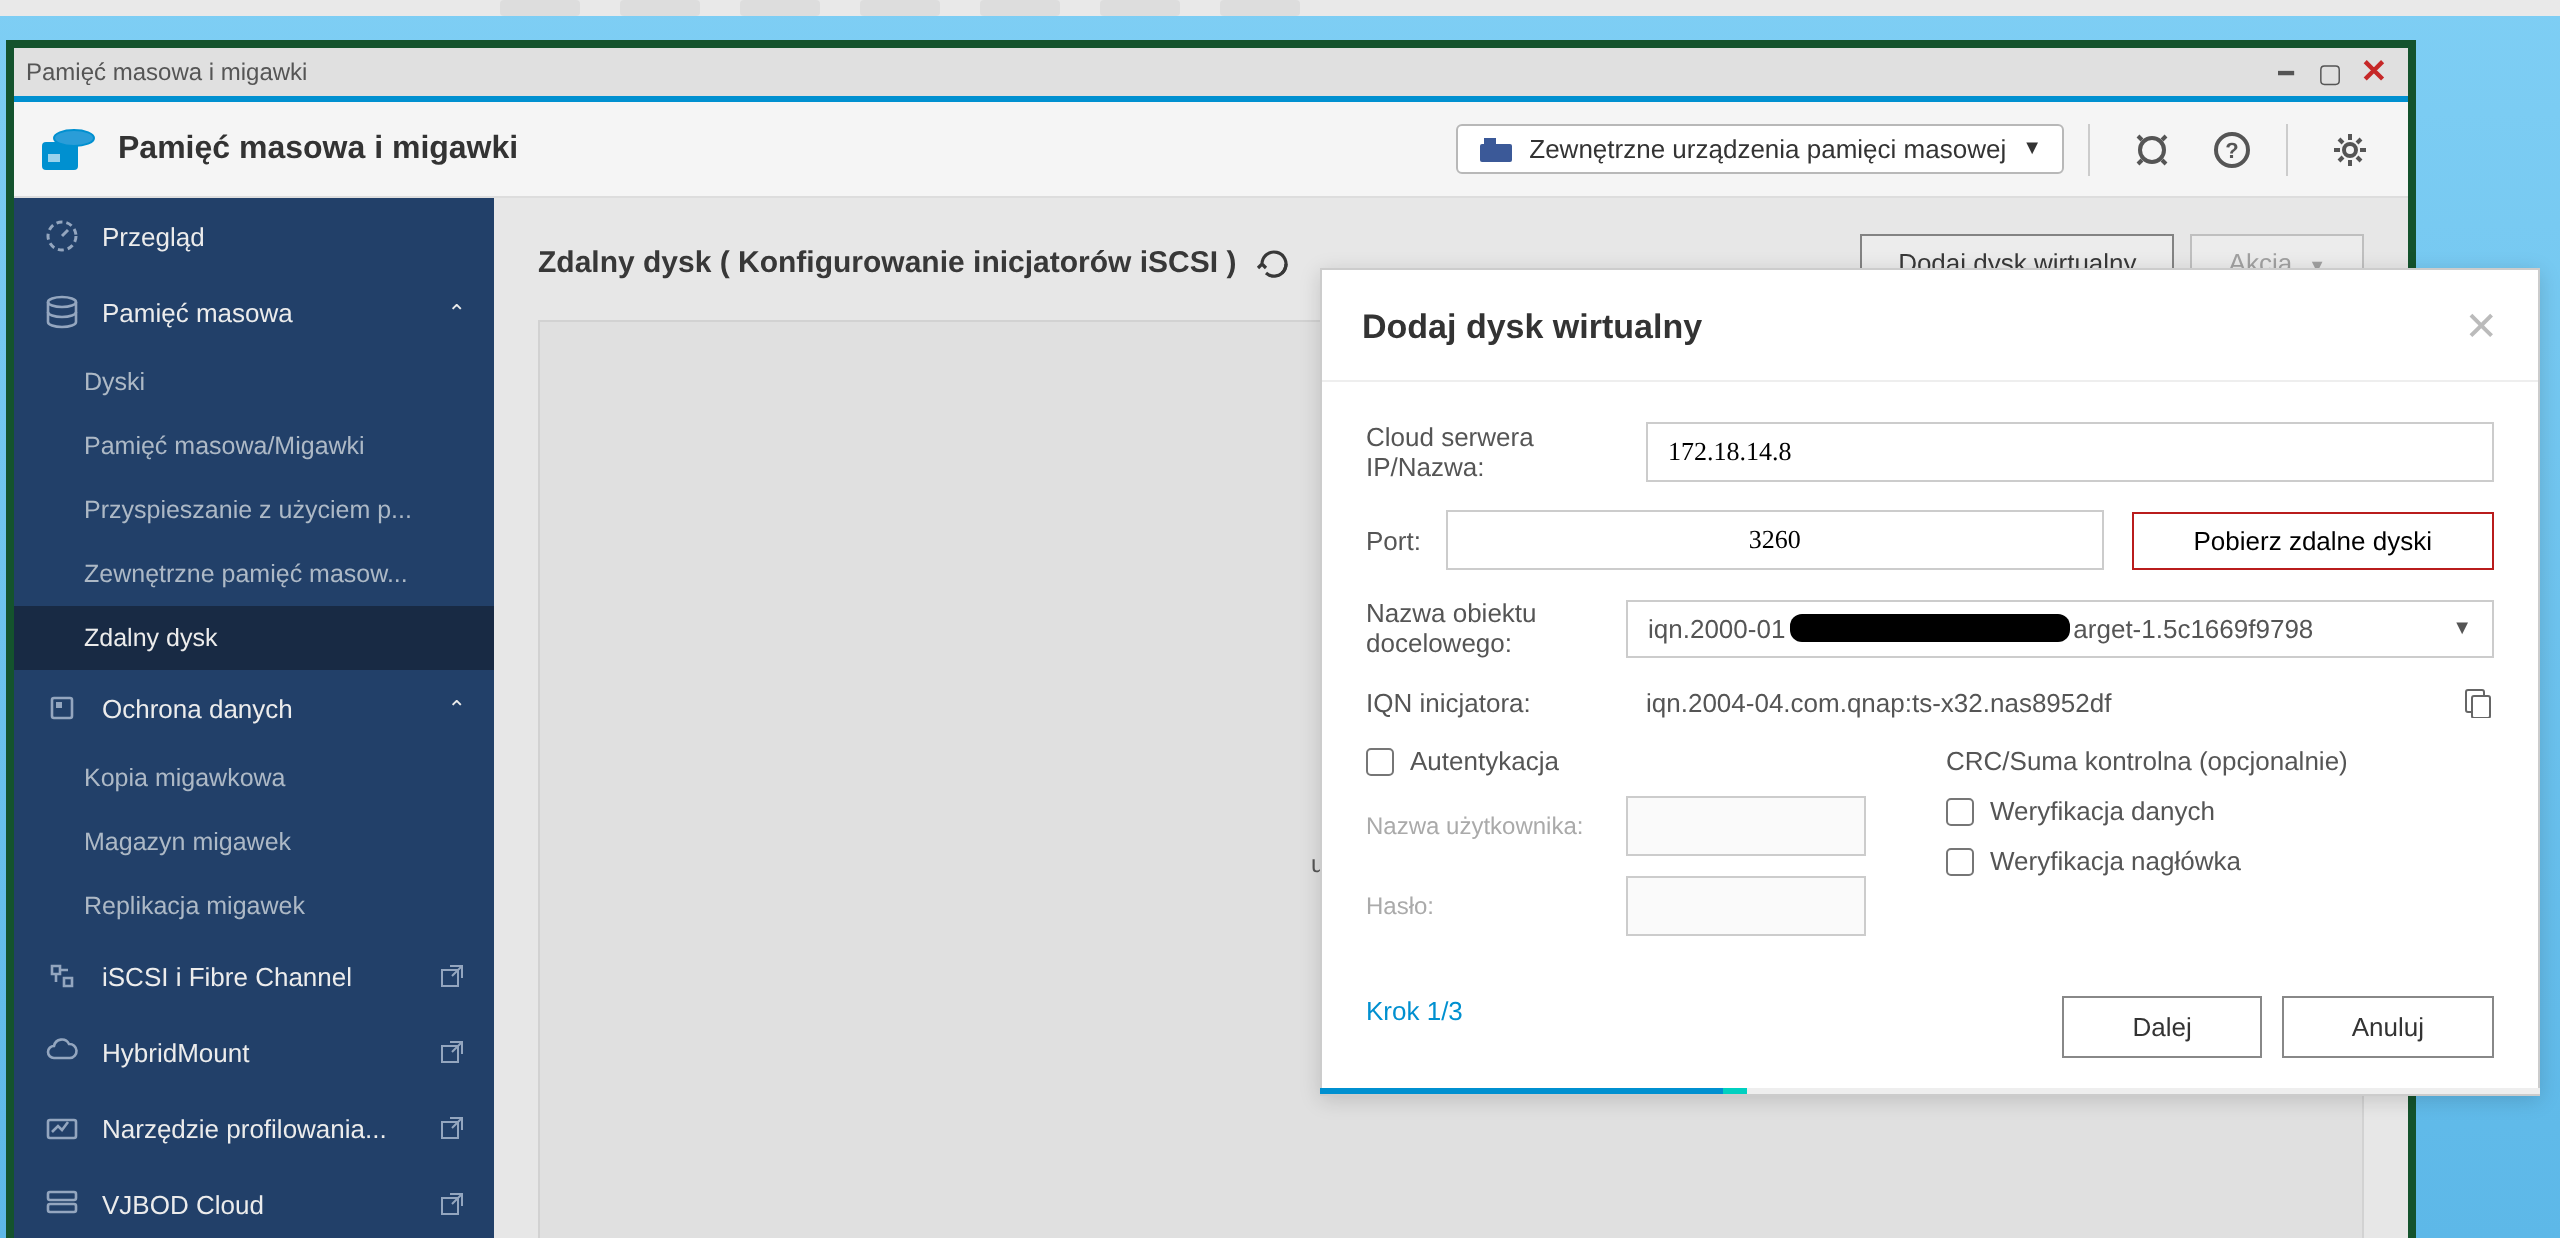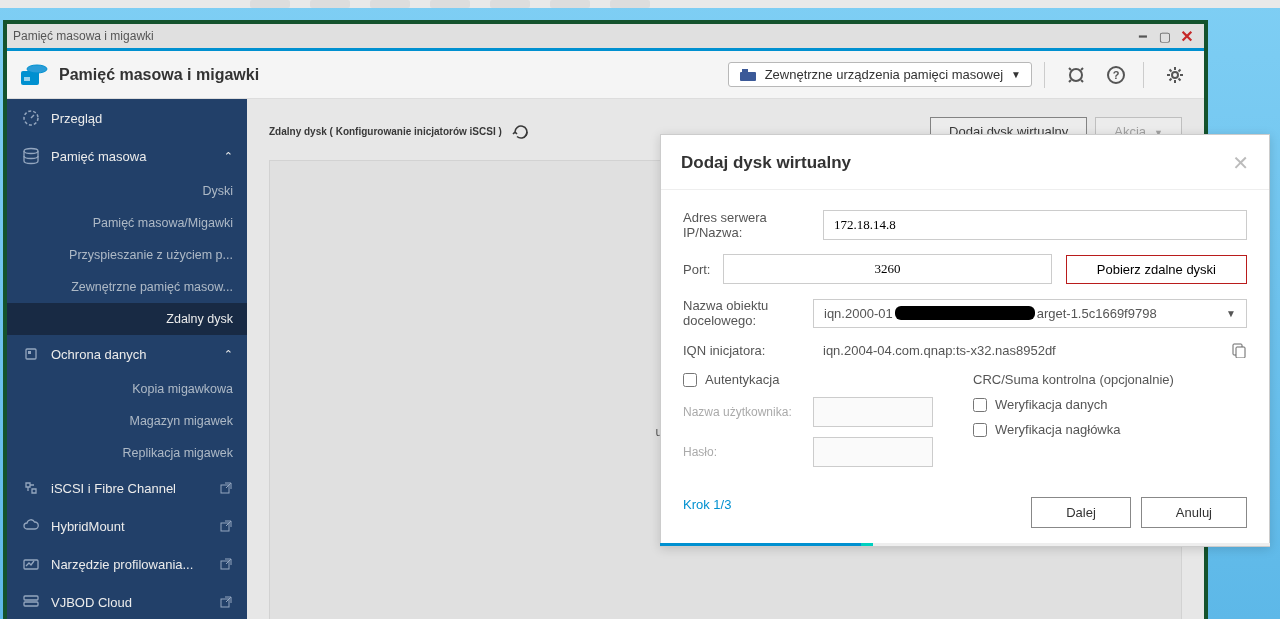--- a/index.html
+++ b/index.html
@@ -17,28 +17,28 @@
   .header h1 { font-size: 16px; font-weight: 600; color: #333; }
   .header .spacer { flex: 1; }
   .ext-btn { display: flex; align-items: center; border: 1px solid #b8b8b8; border-radius: 3px; padding: 4px 10px; font-size: 13px; color: #333; background: #fff; }
   .ext-btn .chev { margin-left: 8px; font-size: 10px; }
   .hdr-icon { width: 30px; height: 30px; display: flex; align-items: center; justify-content: center; margin-left: 10px; color: #555; }
   .hdr-sep { width: 1px; height: 26px; background: #ccc; margin: 0 6px 0 12px; }
   .body { display: flex; height: calc(100% - 75px); }
   .sidebar { width: 240px; background: #1a3c6a; color: #c8d3e0; overflow: hidden; }
   .side-item { display: flex; align-items: center; padding: 9px 14px; font-size: 13px; cursor: pointer; }
   .side-item.lvl1 { color: #fff; font-weight: 400; }
-  .side-item.lvl2 { padding-left: 35px; color: #b8c5d4; font-size: 12.5px; justify-content: flex-end; }
+  .side-item.lvl2 { padding-left: 35px; color: #b8c5d4; font-size: 12.5px; }
   .side-item.active { background: #0e2340; color: #fff; }
   .side-item .si-icon { width: 20px; height: 20px; margin-right: 10px; display: flex; align-items: center; justify-content: center; flex-shrink: 0; }
   .side-item .chev { margin-left: auto; font-size: 11px; }
   .side-item .ext { margin-left: auto; width: 14px; height: 14px; display: flex; align-items: center; justify-content: center; }
   .main { flex: 1; background: #fafafa; padding: 18px 22px; position: relative; }
   .main-hdr { display: flex; align-items: center; margin-bottom: 14px; }
-  .main-hdr h2 { font-size: 10px; font-weight: 600; color: #333; }
+  .main-hdr h2 { font-size: 15px; font-weight: 600; color: #333; }
   .main-hdr .refresh { margin-left: 10px; display: flex; }
   .main-hdr .spacer { flex: 1; }
   .btn { border: 1px solid #888; background: #fff; padding: 6px 18px; font-size: 13px; color: #333; cursor: pointer; }
   .btn.disabled { color: #aaa; border-color: #ccc; }
   .btn.disabled .chev { margin-left: 8px; font-size: 9px; }
   .content-area { border: 1px solid #e2e2e2; background: #f2f2f2; height: 500px; display: flex; flex-direction: column; align-items: center; padding-top: 220px; color: #555; }
   .content-area h3 { font-size: 14px; font-weight: 600; margin-bottom: 8px; }
   .content-area p { font-size: 12px; text-align: center; line-height: 1.5; margin-bottom: 16px; }
   .content-area .primary-btn { background: #0090d0; color: #fff; border: none; padding: 8px 22px; font-size: 13px; border-radius: 3px; }
 
@@ -283,21 +283,21 @@
   <div class="scrim"></div>
 </div>
 
 <div class="dialog">
   <div class="dlg-hdr">
     <h3>Dodaj dysk wirtualny</h3>
     <span class="close">✕</span>
   </div>
   <div class="dlg-body">
     <div class="form-row">
-      <span class="lbl">Adres serwera IP/Nazwa:</span>
+      <span class="lbl">Cloud serwera IP/Nazwa:</span>
       <input type="text" value="172.18.14.8" style="">
     </div>
     <div class="form-row port-row">
       <span class="lbl" style="width:40px">Port:</span>
       <input type="text" value="3260" style="">
       <button class="fetch-btn">Pobierz zdalne dyski</button>
     </div>
     <div class="form-row">
       <span class="lbl" style="width:130px">Nazwa obiektu docelowego:</span>
       <div class="select">

